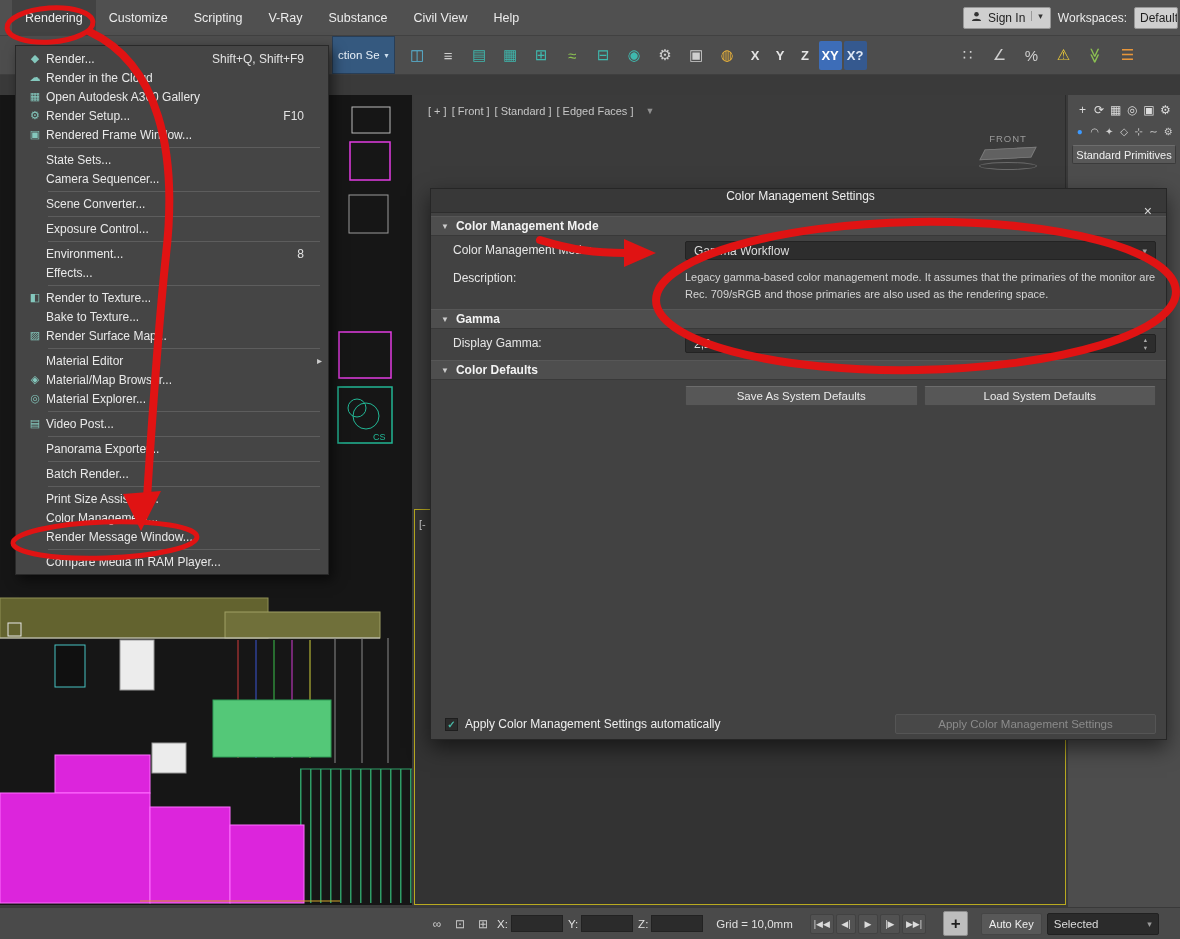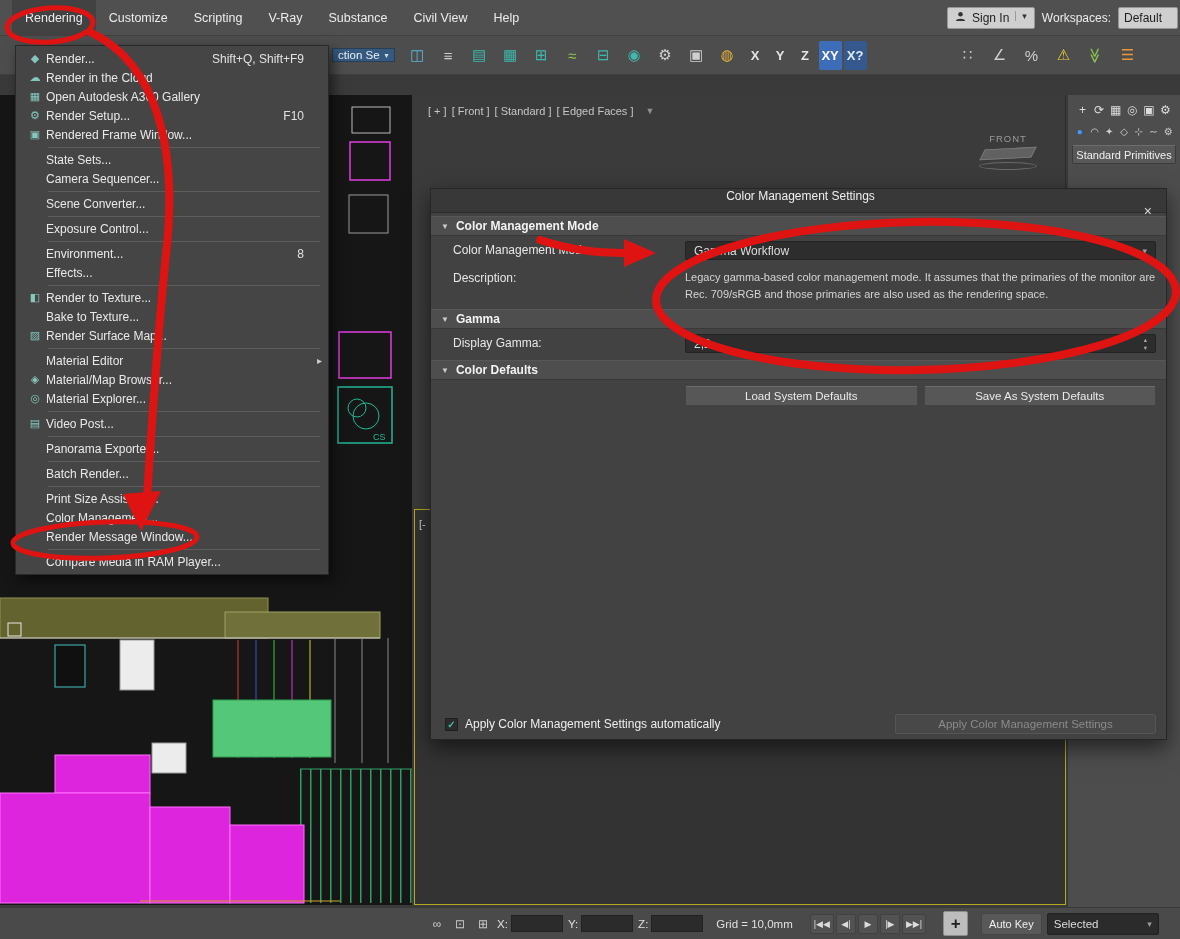--- a/index.html
+++ b/index.html
@@ -10,27 +10,27 @@
   
   .menubar { position:absolute; top:0; left:0; right:0; height:36px; background:#505050;
              border-bottom:1px solid #414141; display:flex; align-items:center; padding-left:12px; z-index:12; }
   .mb-item { padding:0 13px; height:36px; display:flex; align-items:center; font-size:12.5px; color:#ececec; }
   .mb-item.sel { background:#424242; }
   .mb-right { position:absolute; right:2px; top:0; height:36px; display:flex; align-items:center; gap:7px; }
   .signin { display:flex; align-items:flex-start; gap:6px; background:#cfcfcf; color:#1e1e1e; font-size:12px;
             padding:3px 7px; border:1px solid #969696; border-radius:2px; }
   .signin .chev { border-left:1px solid #9a9a9a; padding-left:6px; font-size:9px; color:#333; }
   .ws-label { font-size:12px; color:#ececec; }
-  .ws-dd { background:#cfcfcf; color:#1e1e1e; font-size:12px; padding:3px 5px; width:60px; overflow:hidden;
+  .ws-dd { background:#cfcfcf; color:#1e1e1e; font-size:12px; padding:3px 5px; width:44px; overflow:hidden;
            white-space:nowrap; border:1px solid #969696; border-radius:2px; }
 
   
   .toolbar { position:absolute; top:36px; left:0; right:0; height:39px; background:#4d4d4d;
              border-bottom:1px solid #3f3f3f; display:flex; align-items:center; padding-left:332px; gap:2px; z-index:11; }
-  .sel-set { background:#35597f; color:#e8f0f8; font-size:11.5px; height:14px; display:flex; align-items:center;
+  .sel-set { background:#35597f; color:#e8f0f8; font-size:11.5px; height:38px; display:flex; align-items:center;
              padding:0 5px; gap:5px; border:1px solid #283e57; margin-right:6px; }
   .sel-set .chev { font-size:8px; color:#cfe0ef; }
   .tb-icon { width:29px; height:29px; display:flex; align-items:center; justify-content:center;
              font-size:15px; border-radius:2px; color:#cfcfcf; }
   .tb-icon.txt { width:23px; font-weight:bold; font-size:13px; }
   .tb-right { margin-left:auto; display:flex; gap:3px; padding-right:38px; }
   .rot90 { transform:rotate(90deg); }
 
   
   .workarea { position:absolute; left:0; top:75px; right:0; bottom:32px; background:#3a3a3a; z-index:1; }
@@ -743,22 +743,22 @@
           </span>
         </div>
       </div>
     </div>
 
     <div class="dlg-sec-h">
       <span class="tri">▼</span>
       <span>Color Defaults</span>
     </div>
     <div class="btn-row">
+      <div class="btn">Save As System Defaults</div>
       <div class="btn">Load System Defaults</div>
-      <div class="btn">Save As System Defaults</div>
     </div>
 
     <div class="dlg-footer">
       <div class="chk">
         <span>✓</span>
       </div>
       <span class="chk-label">Apply Color Management Settings automatically</span>
       <div class="btn disabled">Apply Color Management Settings</div>
     </div>
   </div>

